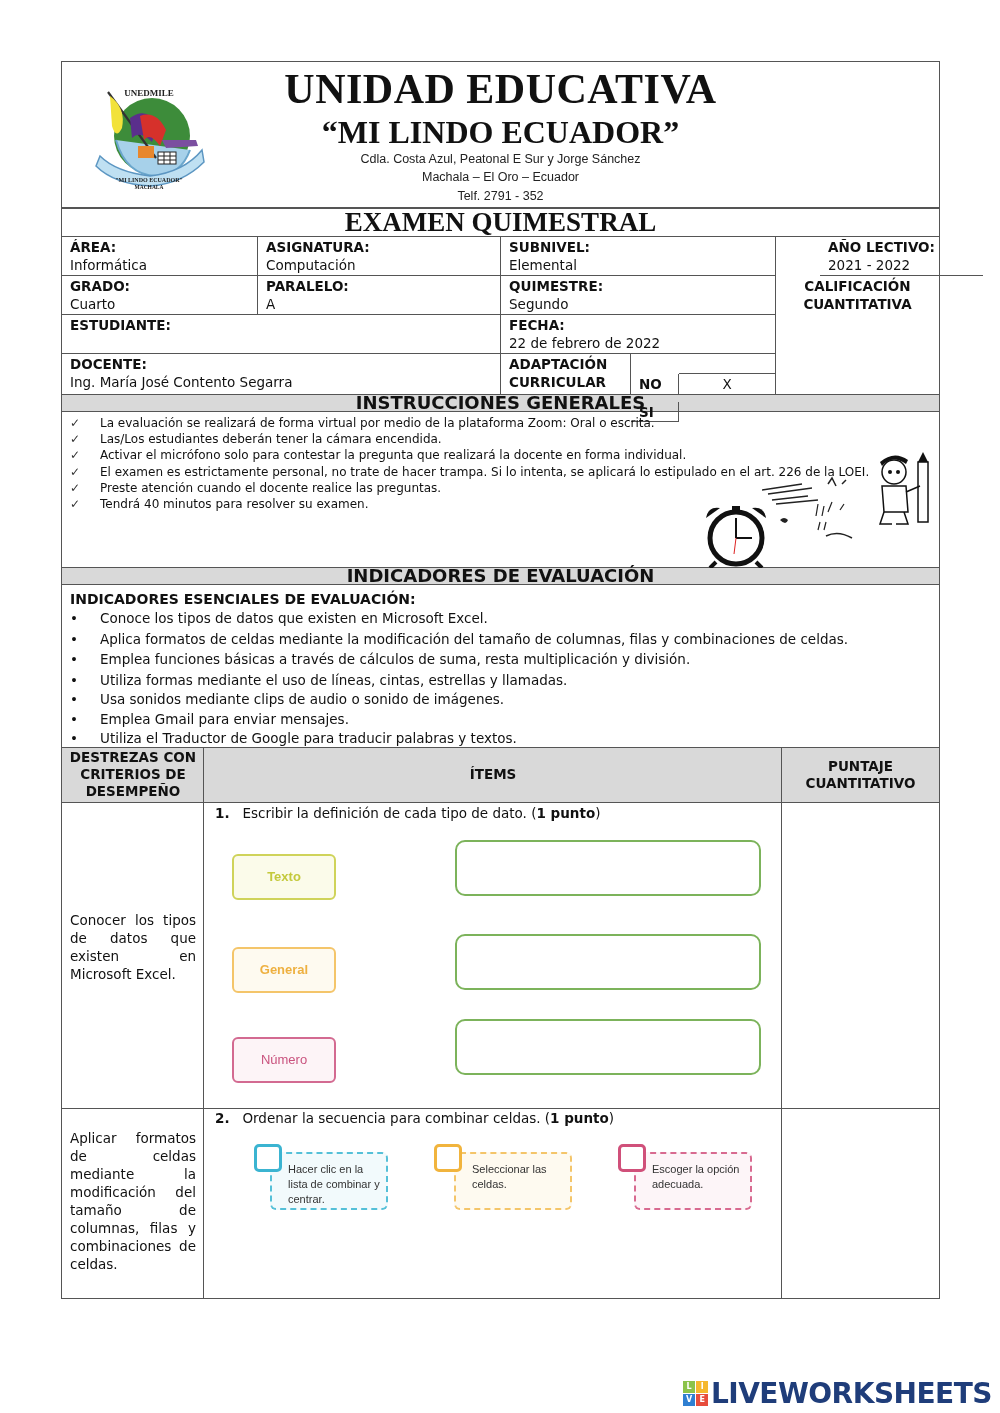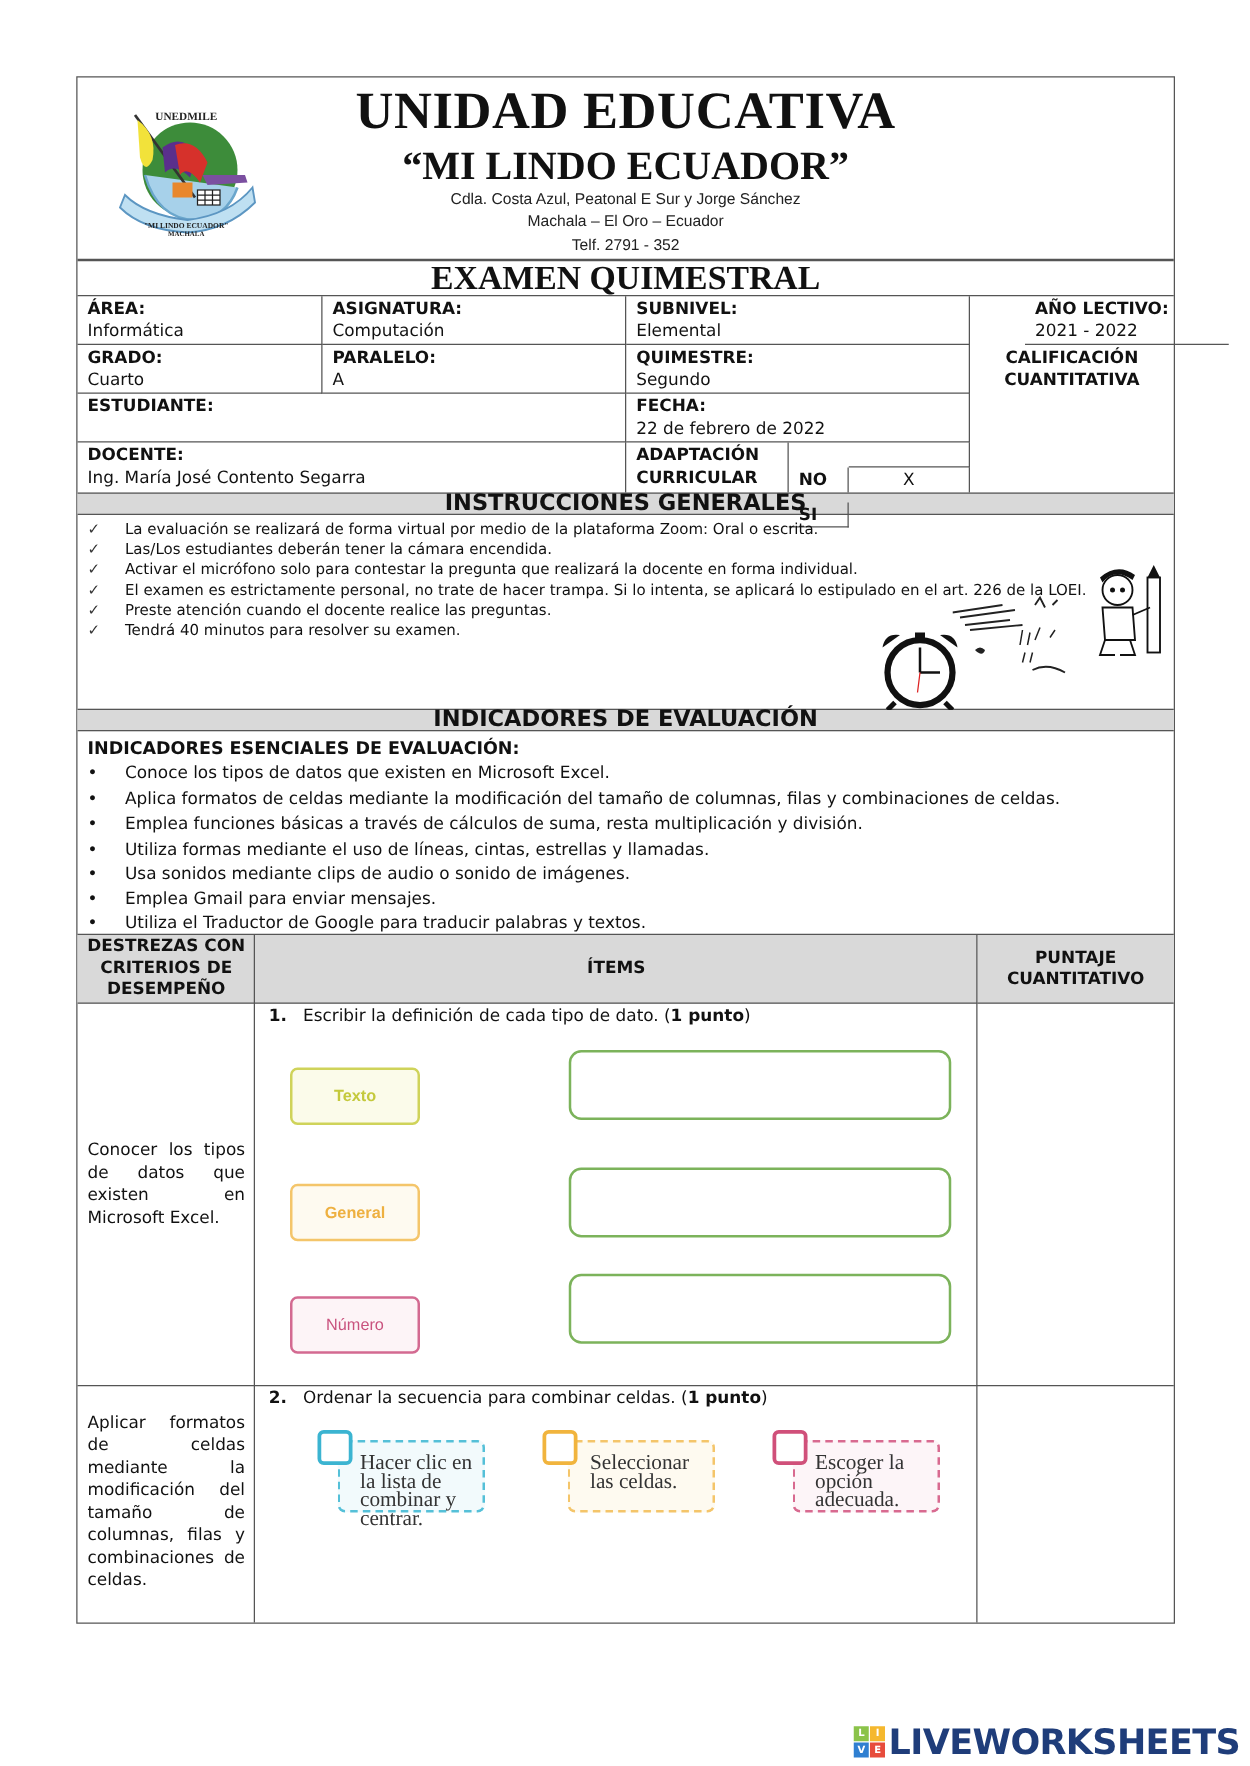--- a/index.html
+++ b/index.html
@@ -36,21 +36,21 @@
 
   
   .tbl { position:relative; border-top:1px solid #555; }
   .th { position:absolute; top:0; height:55px; background:#d9d9d9; border-bottom:1px solid #555; box-sizing:border-box; display:flex; align-items:center; justify-content:center; text-align:center; font-weight:bold; font-size:13.5px; line-height:17px; }
   .col-div { position:absolute; top:0; width:1px; background:#555; }
   .skill { position:absolute; left:8px; width:126px; font-size:13.5px; line-height:18px; text-align:justify; text-align-last:left; }
   .qtext { position:absolute; left:153px; font-size:13.5px; }
   .qtext b { font-weight:bold; }
   .tag { position:absolute; width:104px; height:46px; border:2.5px solid; border-radius:6px; box-sizing:border-box; display:flex; align-items:center; justify-content:center; font-family:"Liberation Sans", sans-serif; font-size:13px; font-weight:bold; }
   .ans { position:absolute; width:306px; height:56px; border:2px solid #7cb35b; border-radius:10px; box-sizing:border-box; background:#fff; }
-  .seq { position:absolute; width:118px; height:58px; border:2px dashed; border-radius:6px; box-sizing:border-box; font-family:Liberation Serif, serif; font-size:17px; line-height:15px; padding:8px 6px 0 16px; color:#333; }
+  .seq { position:absolute; width:118px; height:58px; border:2px dashed; border-radius:6px; box-sizing:border-box; font-family:Liberation Sans, sans-serif; font-size:11px; line-height:15px; padding:8px 6px 0 16px; color:#333; }
   .seqbox { position:absolute; width:28px; height:28px; border:3px solid; border-radius:5px; box-sizing:border-box; background:#fff; }
 
   .lw { position:absolute; right:8px; top:1377px; font-family:"DejaVu Sans", sans-serif; font-weight:bold; font-size:28px; color:#1f3d7a; letter-spacing:-0.5px; display:flex; align-items:center; }
   .lw .blocks { display:grid; grid-template-columns:12px 12px; grid-gap:1px; margin-right:3px; }
   .lw .blocks span { width:12px; height:12px; font-size:8px; line-height:12px; text-align:center; color:#fff; }
 </style>
 </head>
 <body>
 
 <div class="page">

